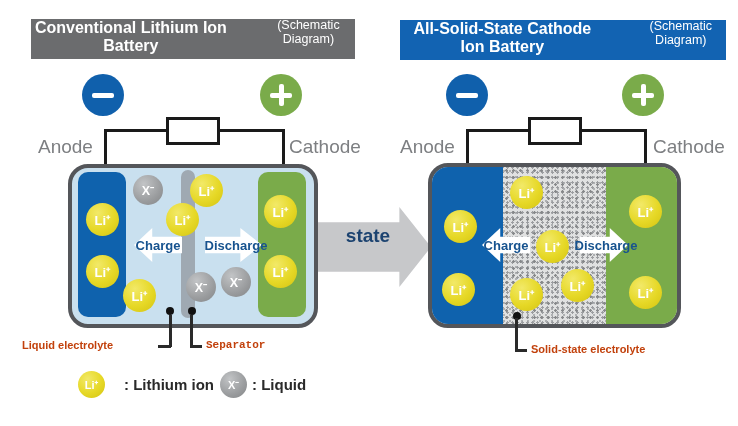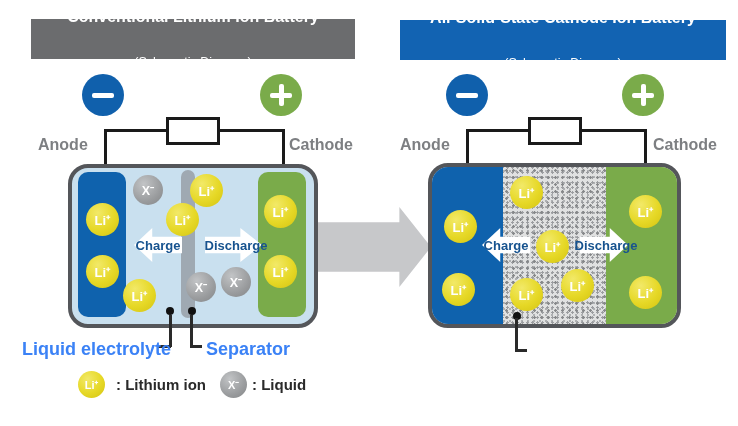--- a/index.html
+++ b/index.html
@@ -1,38 +1,38 @@
 <!DOCTYPE html>
 <html><head>
 <meta charset="utf-8">
 <style>
   html,body{margin:0;padding:0;background:#fff;}
   .canvas{position:relative;width:738px;height:426px;background:#fff;overflow:hidden;
           font-family:"Liberation Sans",sans-serif;}
 
   
   .hdr{position:absolute;width:324px;height:40px;color:#fff;text-align:center;
-       display:flex;flex-direction:column;justify-content:center;line-height:1.1;gap:31px;}
+       display:flex;flex-direction:row;justify-content:center;line-height:1.1;gap:31px;}
   .hdr .t{font-size:16px;font-weight:bold;}
   .hdr .s{font-size:12.5px;font-weight:500;}
   .hdr-gray{background:#6b6c6e;}
   .hdr-blue{background:#1263b2;}
 
   
   .term{position:absolute;width:42px;height:42px;border-radius:50%;}
   .term-minus{background:#1060ac;}
   .term-plus{background:#7aab4a;}
   .term .hb{position:absolute;left:10px;top:18.5px;width:22px;height:5px;background:#fff;border-radius:2px;}
   .term .vb{position:absolute;left:18.5px;top:10px;width:5px;height:22px;background:#fff;border-radius:2px;}
 
   
   .wire{position:absolute;background:#1a1a1a;}
   .loadbox{position:absolute;width:54px;height:28px;background:#fff;border:3px solid #1a1a1a;box-sizing:border-box;}
 
-  .electrode-label{position:absolute;font-size:16px;font-weight:bold;color:#7d7f82;text-align:right;}
+  .electrode-label{position:absolute;font-size:19px;font-weight:normal;color:#7d7f82;text-align:right;}
 
   
   .cell{position:absolute;width:250px;height:164px;border:4px solid #54565a;border-radius:20px;
         box-sizing:border-box;background:#c9e0ef;}
   .cell2{position:absolute;width:253px;height:165px;border:4px solid #54565a;border-radius:20px;
         box-sizing:border-box;background:#dcdddd;overflow:hidden;}
   .bar{position:absolute;border-radius:10px;}
   .bar-blue{background:#0f62ad;}
   .bar-green{background:#7aab4a;}
   .sep{position:absolute;background:#9fa9b2;border-radius:7px;}
@@ -60,21 +60,21 @@
   .ion{position:absolute;border-radius:50%;display:flex;align-items:center;justify-content:center;
        color:#fff;font-weight:bold;}
   .ion-li{width:33px;height:33px;font-size:13px;
       background:radial-gradient(circle at 36% 30%, #f2e968 0%, #e6d826 55%, #d3c312 100%);}
   .ion-x{width:30px;height:30px;font-size:12.5px;
       background:radial-gradient(circle at 36% 30%, #c2c4c6 0%, #9a9c9e 60%, #838587 100%);}
   .ion-sm{width:27px;height:27px;font-size:11px;}
 
   .dot{position:absolute;width:8px;height:8px;border-radius:50%;background:#111;}
   .leader{position:absolute;background:#2a2a2a;}
-  .note-label{position:absolute;font-size:18px;font-weight:bold;color:#3b82f6;}
+  .note-label{position:absolute;font-size:11px;font-weight:bold;color:#c2410c;}
   .legend-text{position:absolute;font-size:15px;font-weight:bold;color:#2a2a2a;}
 </style>
 </head>
 <body>
 
 <div class="canvas">
 
   <div class="hdr hdr-gray" style="left:31px;top:19px;">
     <div class="t">Conventional Lithium Ion Battery</div>
     <div class="s">(Schematic Diagram)</div>
@@ -121,29 +121,30 @@
     <div class="dot" style="left:94px;top:139px;"></div>
     <div class="dot" style="left:116px;top:139px;"></div>
   </div>
 
   <div class="leader" style="left:169px;top:315px;width:2.5px;height:32px;"></div>
   <div class="leader" style="left:158px;top:345px;width:13px;height:2.5px;"></div>
   <div class="note-label" style="left:22px;top:339px;">Liquid electrolyte</div>
 
   <div class="leader" style="left:190px;top:315px;width:2.5px;height:32px;"></div>
   <div class="leader" style="left:190px;top:345px;width:12px;height:2.5px;"></div>
-  <div class="note-label" style="left:206px;top:339px;">Separator</div>
+  <div class="note-label" style="left:206px;top:339px;font-family:Liberation Mono, monospace;">Separator</div>
 
   <div class="ion ion-li ion-sm" style="left:78px;top:371px;">Li⁺</div>
-  <div class="legend-text" style="left:116px;top:376px;">: Lithium ion</div>
+  <div class="legend-text" style="left:124px;top:376px;">: Lithium ion</div>
   <div class="ion ion-x ion-sm" style="left:220px;top:371px;">X⁻</div>
   <div class="legend-text" style="left:252px;top:376px;">: Liquid</div>
 
   <div class="big-arrow" style="left:318px;top:207px;"></div>
   <div class="big-arrow-text" style="left:322px;top:225px;width:92px;">
+    <div>state</div>
   </div>
 
   <div class="hdr hdr-blue" style="left:400px;top:20px;width:326px;">
     <div class="t">All-Solid-State Cathode Ion Battery</div>
     <div class="s">(Schematic Diagram)</div>
   </div>
 
   <div class="term term-minus" style="left:446px;top:74px;">
       <div class="hb"></div>
     </div>
@@ -177,14 +178,15 @@
     <div class="ion ion-li" style="left:78px;top:111px;">Li⁺</div>
     <div class="ion ion-li" style="left:129px;top:102px;">Li⁺</div>
     <div class="ion ion-li" style="left:197px;top:28px;">Li⁺</div>
     <div class="ion ion-li" style="left:197px;top:109px;">Li⁺</div>
 
     <div class="dot" style="left:81px;top:145px;"></div>
   </div>
 
   <div class="leader" style="left:515px;top:318px;width:2.5px;height:33px;"></div>
   <div class="leader" style="left:515px;top:349px;width:12px;height:2.5px;"></div>
+  <div class="note-label" style="left:531px;top:343px;">Solid-state electrolyte</div>
 
 </div>
 
 </body></html>

